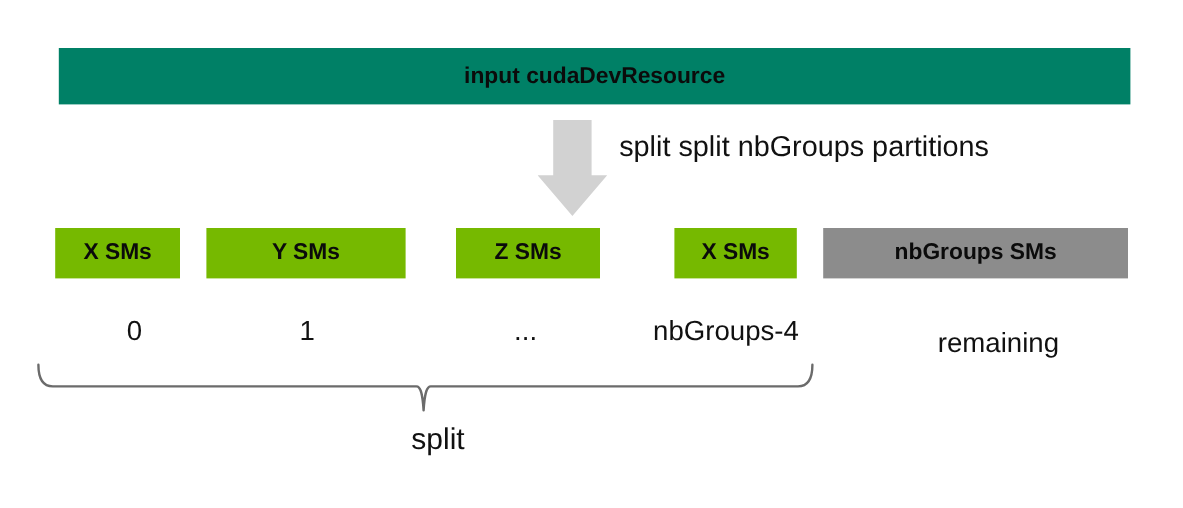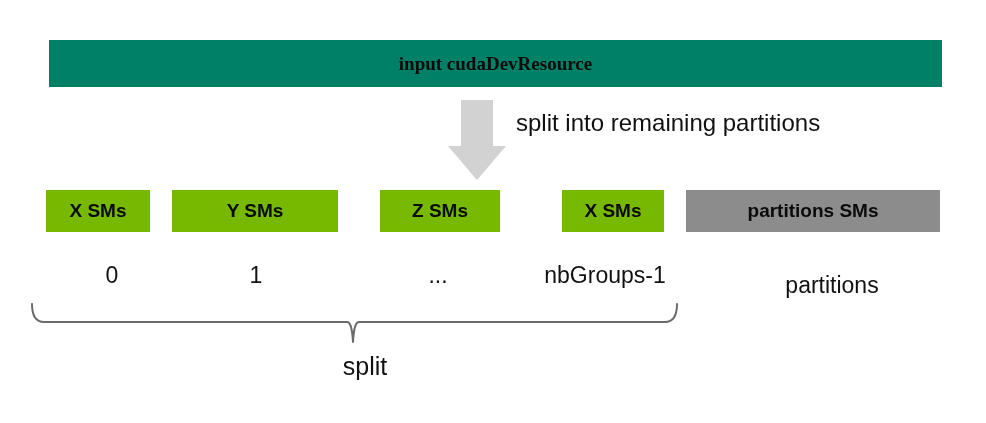--- a/index.html
+++ b/index.html
@@ -11,21 +11,21 @@
     font-family: "Liberation Sans", "DejaVu Sans", sans-serif;
     color: #111111;
     overflow: hidden;
   }
 
   
   .banner {
     position: absolute;
     left: 49px; top: 40px;
     width: 893px; height: 47px;
-    display: flex; align-items: center; justify-content: center; font-family: Liberation Serif, serif;
+    display: flex; align-items: center; justify-content: center;
   }
   .banner span {
     font-size: 19px;
     font-weight: bold;
     color: #0b0b0b;
   }
 
   
   .arrow {
     position: absolute;
@@ -95,43 +95,43 @@
 <div class="stage">
 
   <div class="banner" style="background-color: rgb(0, 128, 102);">
     <span>input cudaDevResource</span>
   </div>
 
   <svg class="arrow" viewBox="0 0 58 80" aria-hidden="true">
     <polygon points="13,0 45,0 45,46 58,46 29,80 0,46 13,46" fill="#d2d2d2"></polygon>
   </svg>
 
-  <div class="split-label">split into remaining partitions</div>
+  <div class="split-label">split split nbGroups partitions</div>
 
   <div class="box b1" style="background-color: rgb(118, 185, 0);">
     <span>X SMs</span>
   </div>
   <div class="box b2" style="background-color: rgb(118, 185, 0);">
     <span>Y SMs</span>
   </div>
   <div class="box b3" style="background-color: rgb(118, 185, 0);">
     <span>Z SMs</span>
   </div>
   <div class="box b4" style="background-color: rgb(118, 185, 0);">
     <span>X SMs</span>
   </div>
   <div class="box b5" style="background-color: rgb(140, 140, 140);">
-    <span>partitions SMs</span>
+    <span>nbGroups SMs</span>
   </div>
 
   <div class="idx i1">0</div>
   <div class="idx i2">1</div>
   <div class="idx i3">...</div>
-  <div class="idx i4">nbGroups-1</div>
-  <div class="idx i5">partitions</div>
+  <div class="idx i4">nbGroups-4</div>
+  <div class="idx i5">remaining</div>
 
   <svg class="brace" viewBox="0 0 652 44" aria-hidden="true">
     <path d="M 2 2 C 2 13, 5 20, 14 20 L 317 20 C 320 20, 322 24, 323 40 C 324 24, 326 20, 329 20 L 635 20 C 644 20, 647 13, 647 2"></path>
   </svg>
 
   <div class="result-label">split</div>
 
 </div>
 
 </body></html>

